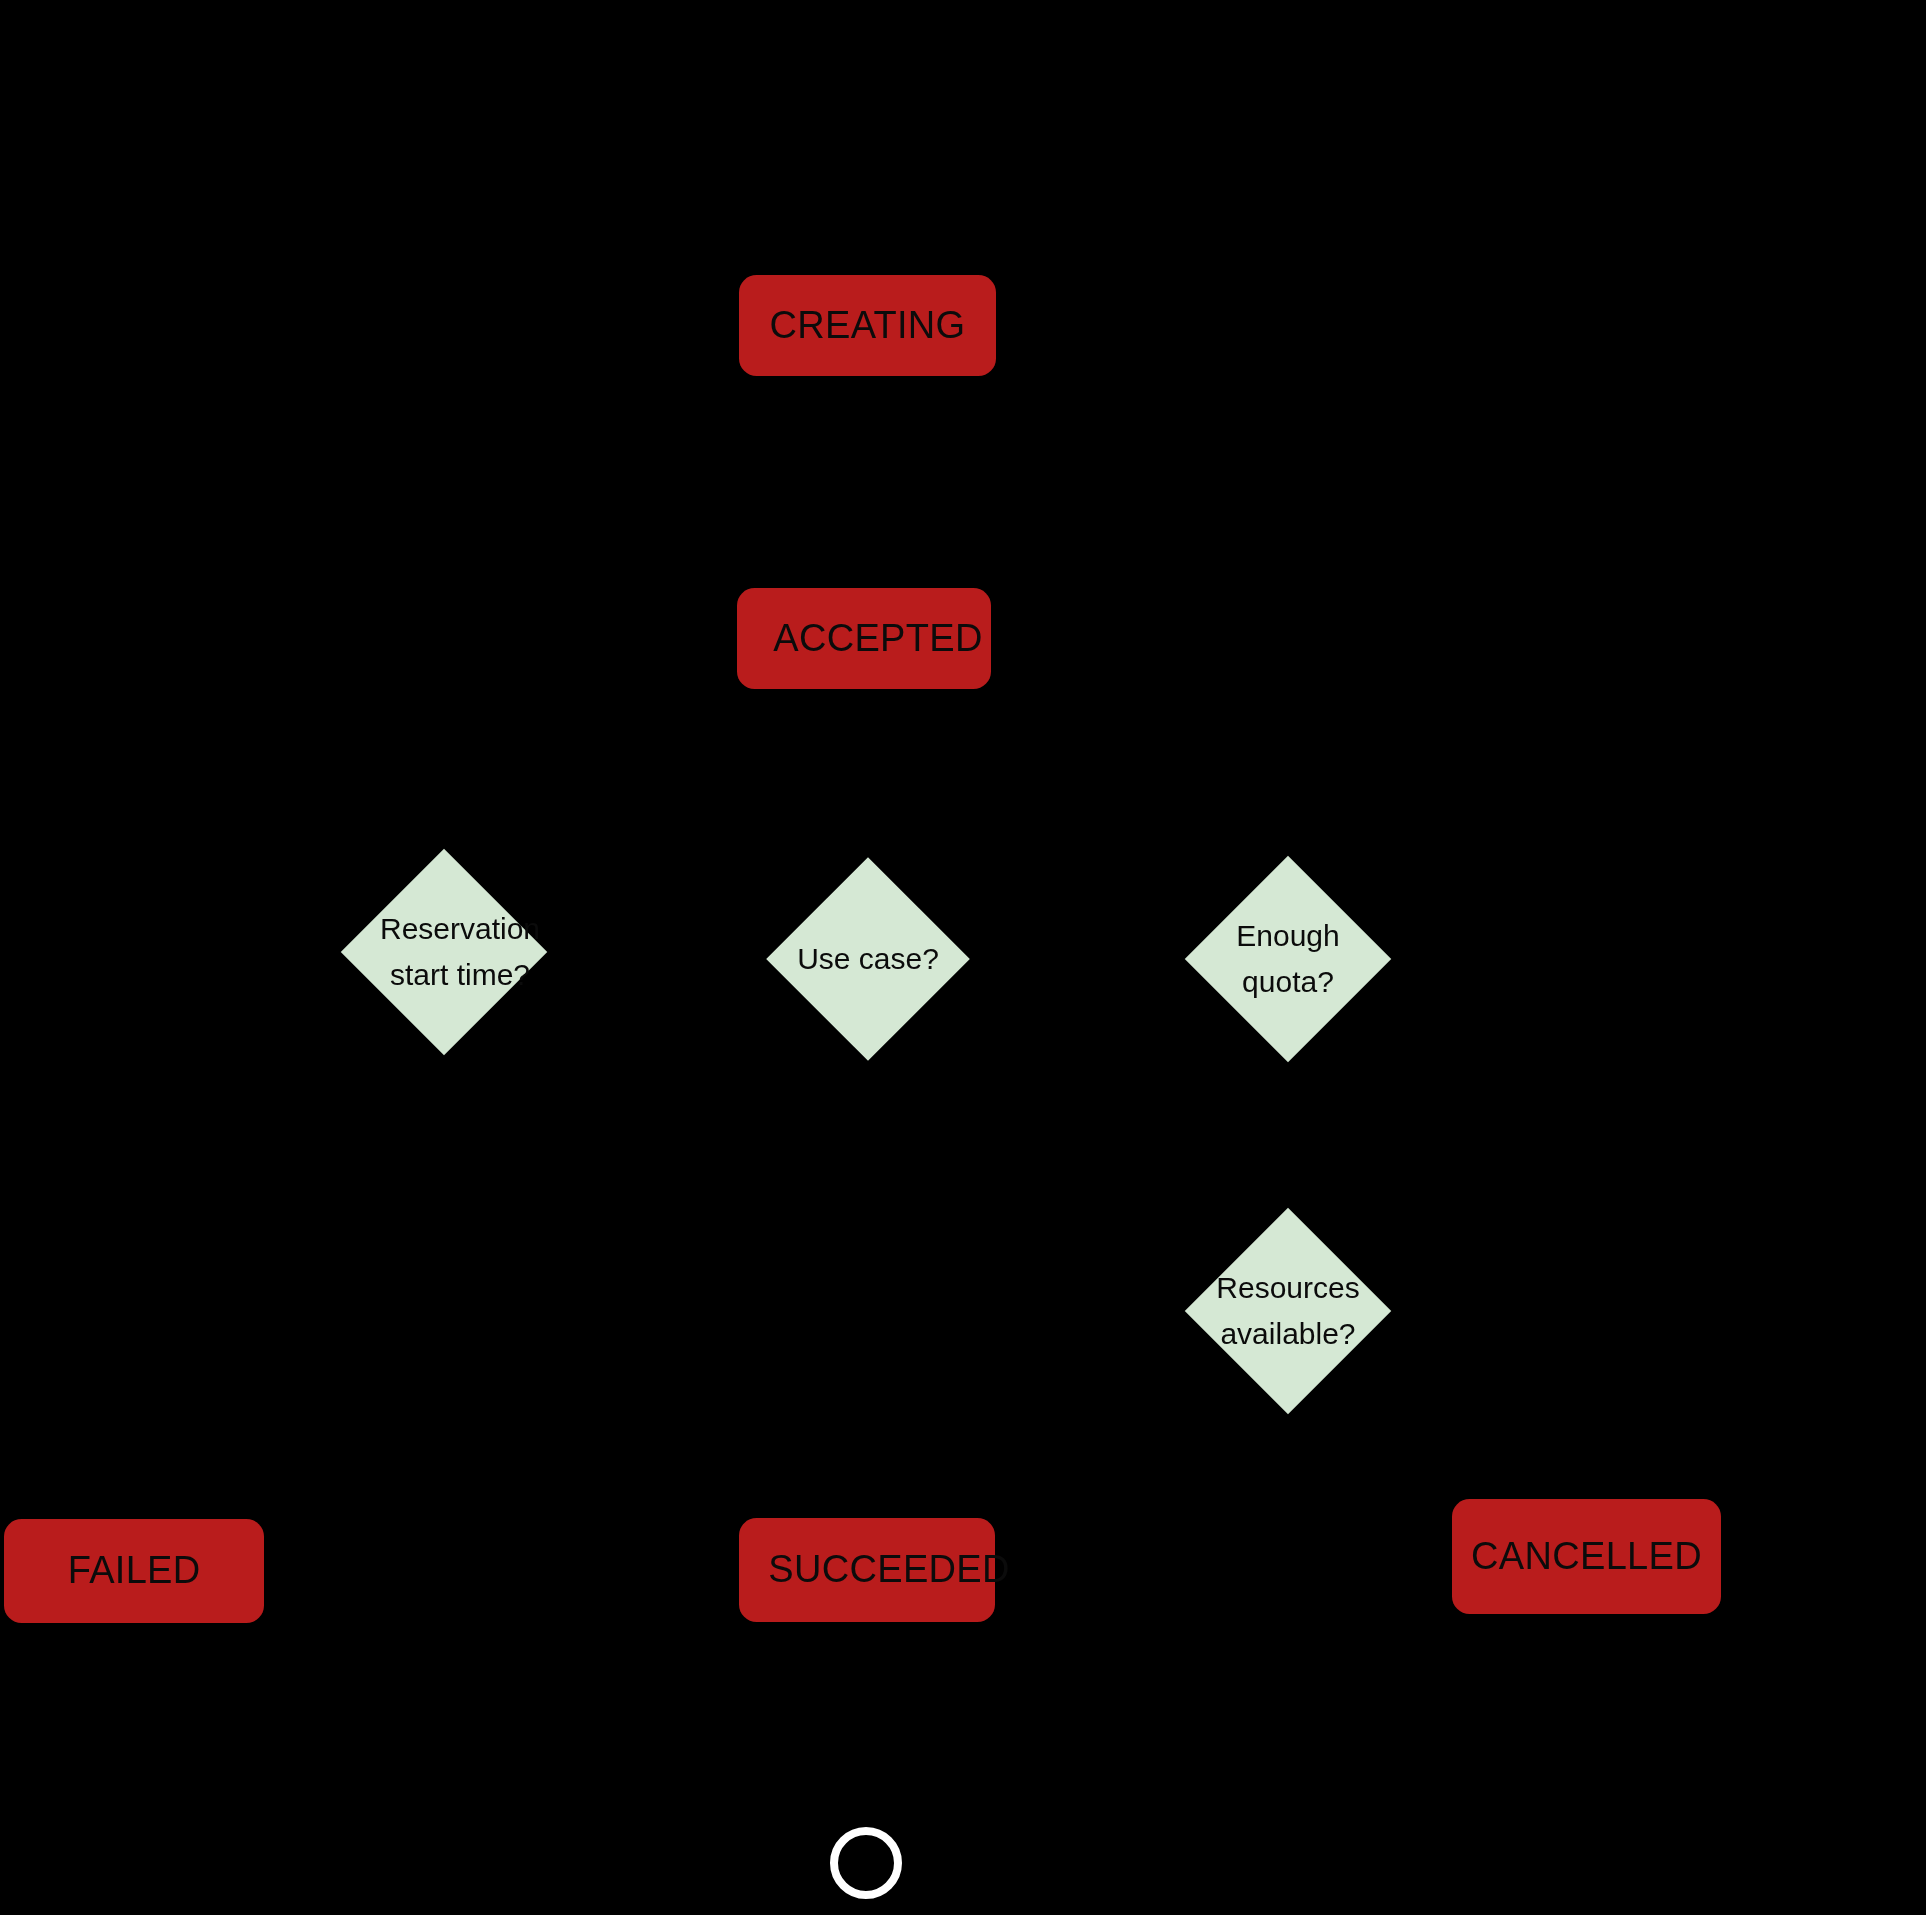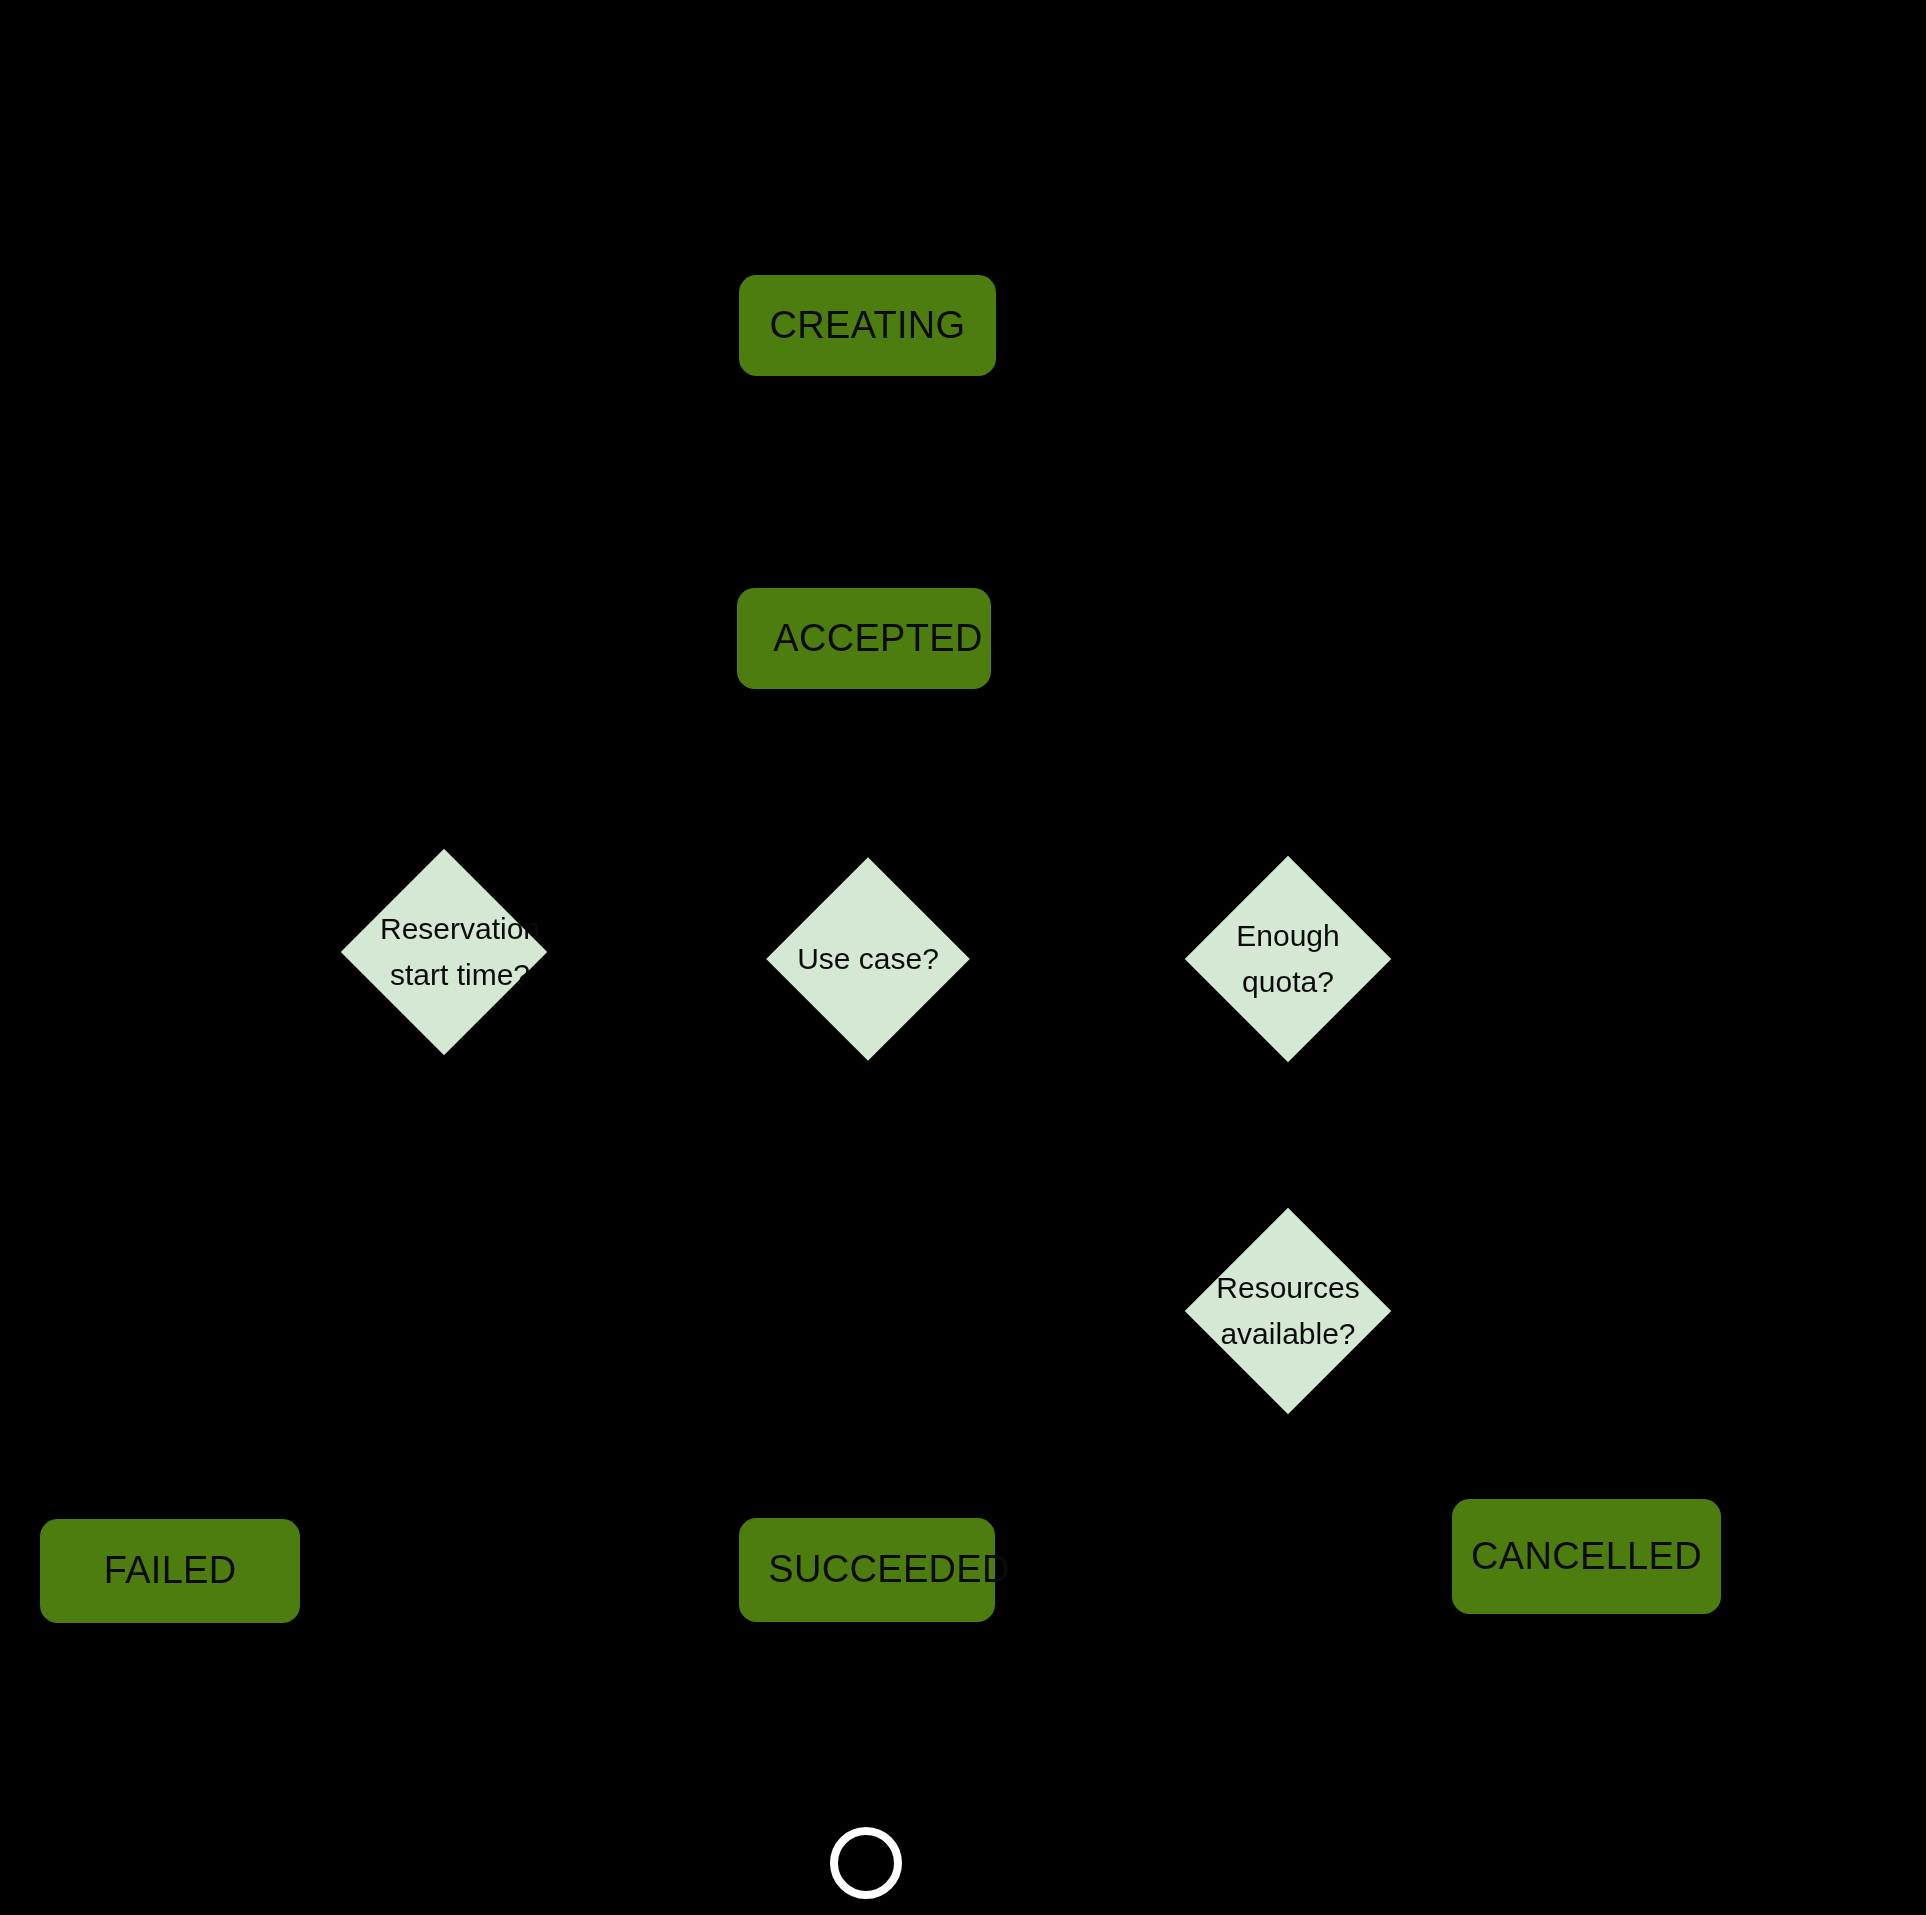--- a/index.html
+++ b/index.html
@@ -23,37 +23,37 @@
     top: 0;
     width: 1926px;
     height: 1916px;
     background: #000000;
   }
 
   
   .state-box {
     position: absolute;
     box-sizing: border-box;
-    background: #4d7c0f;
+    background: #b91c1c;
     border-radius: 17.6px;
     display: flex;
     align-items: center;
     justify-content: center;
     text-align: center;
     color: #0b0b0b;
     font-size: 38px;
     font-weight: 400;
     letter-spacing: 0.3px;
     line-height: 1.1;
     user-select: none;
   }
 
   #box-creating   { left: 739px; top: 275px;  width: 257px; height: 101px; }
   #box-accepted   { left: 737px; top: 588px; width: 254px; height: 101px; padding-left: 28px; }
-  #box-failed     { left: 4.1px;    top: 1519px; width: 260px; height: 104px; margin-left: 36px; }
+  #box-failed     { left: 4.1px;    top: 1519px; width: 260px; height: 104px; }
   #box-succeeded  { left: 739px; top: 1518px; width: 256px; height: 104px; padding-left: 44px; }
   #box-cancelled  { left: 1452px; top: 1499px; width: 269px; height: 115px; }
 
   
   .decision {
     position: absolute;
     display: flex;
     align-items: center;
     justify-content: center;
   }

